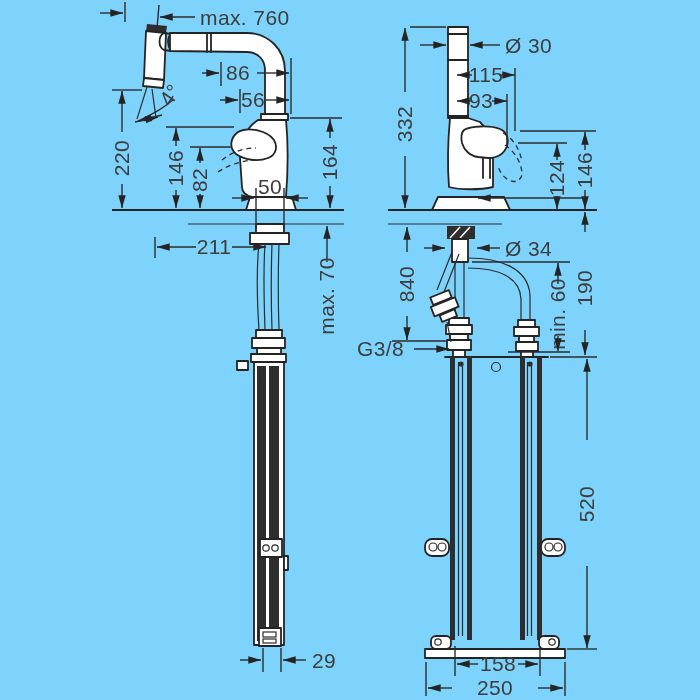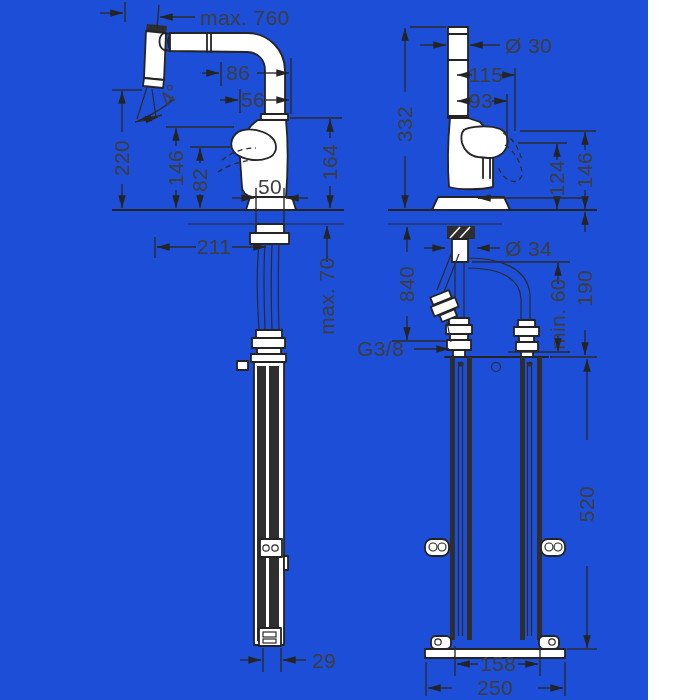--- a/index.html
+++ b/index.html
@@ -1,16 +1,16 @@
 <!DOCTYPE html>
 <html><head>
 <meta charset="utf-8">
 <style>
   html,body{margin:0;padding:0;background:#fff;}
-  .canvas{width:648px;height:700px;background:#1d4ed8;position:relative;overflow:hidden;}
+  .canvas{width:700px;height:700px;background:#7dd3fc;position:relative;overflow:hidden;}
   svg{display:block;}
   .ln{stroke:#242424;fill:none;stroke-width:1.8;stroke-linecap:round;stroke-linejoin:round;}
   .ln2{stroke:#242424;fill:none;stroke-width:2.2;stroke-linejoin:round;}
   .thin{stroke:#2b2b2b;fill:none;stroke-width:1.2;}
   .dimln{stroke:#2b2b2b;fill:none;stroke-width:1.4;}
   .dash{stroke:#2b2b2b;fill:none;stroke-width:1.3;stroke-dasharray:5 4;}
   .wfill{fill:#ffffff;stroke:#242424;stroke-width:1.8;stroke-linejoin:round;}
   .dfill{fill:#2e2e2e;stroke:none;}
   .dim{font-family:"Liberation Sans","DejaVu Sans",sans-serif;font-size:21px;fill:#3d3d3d;letter-spacing:.4px;}
   .mid{text-anchor:middle;}

